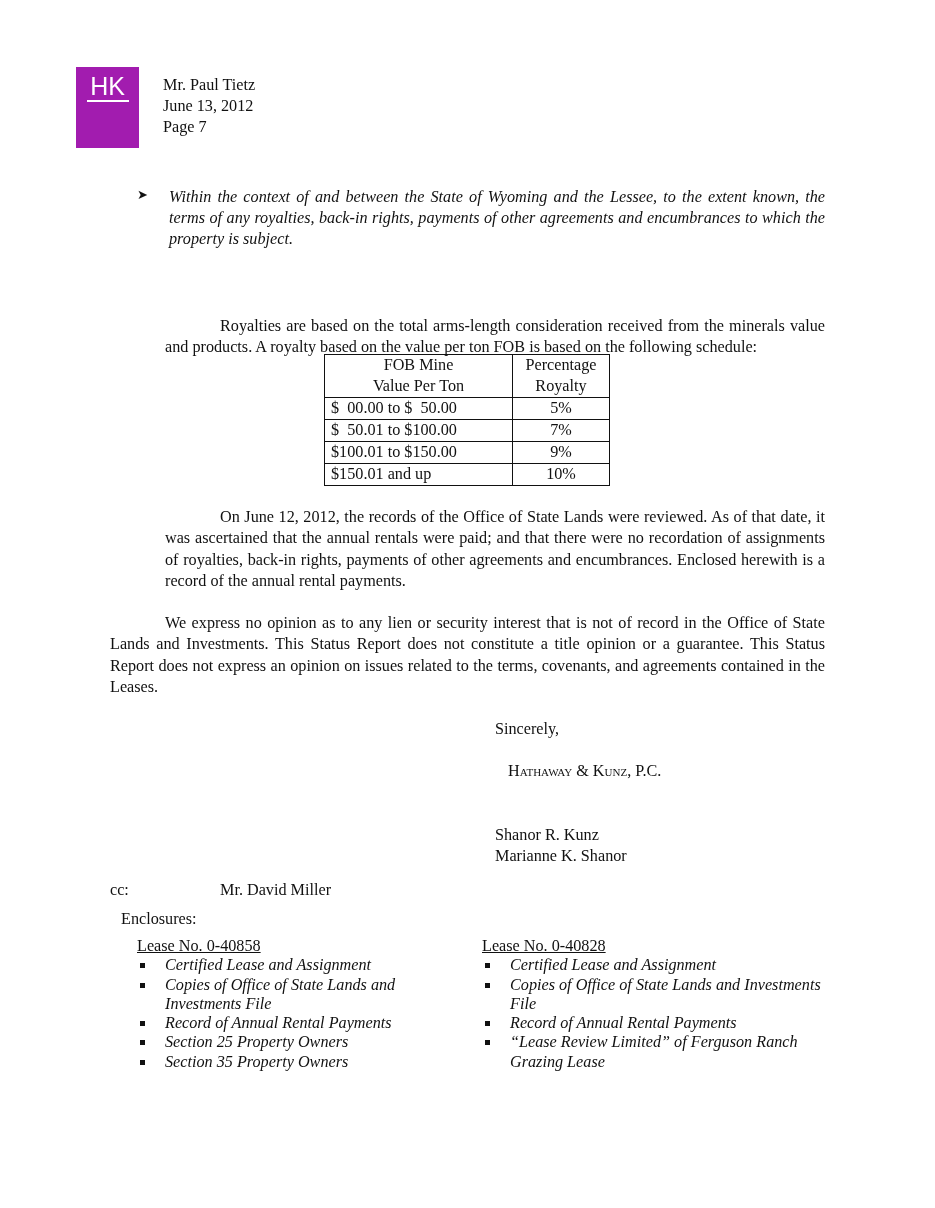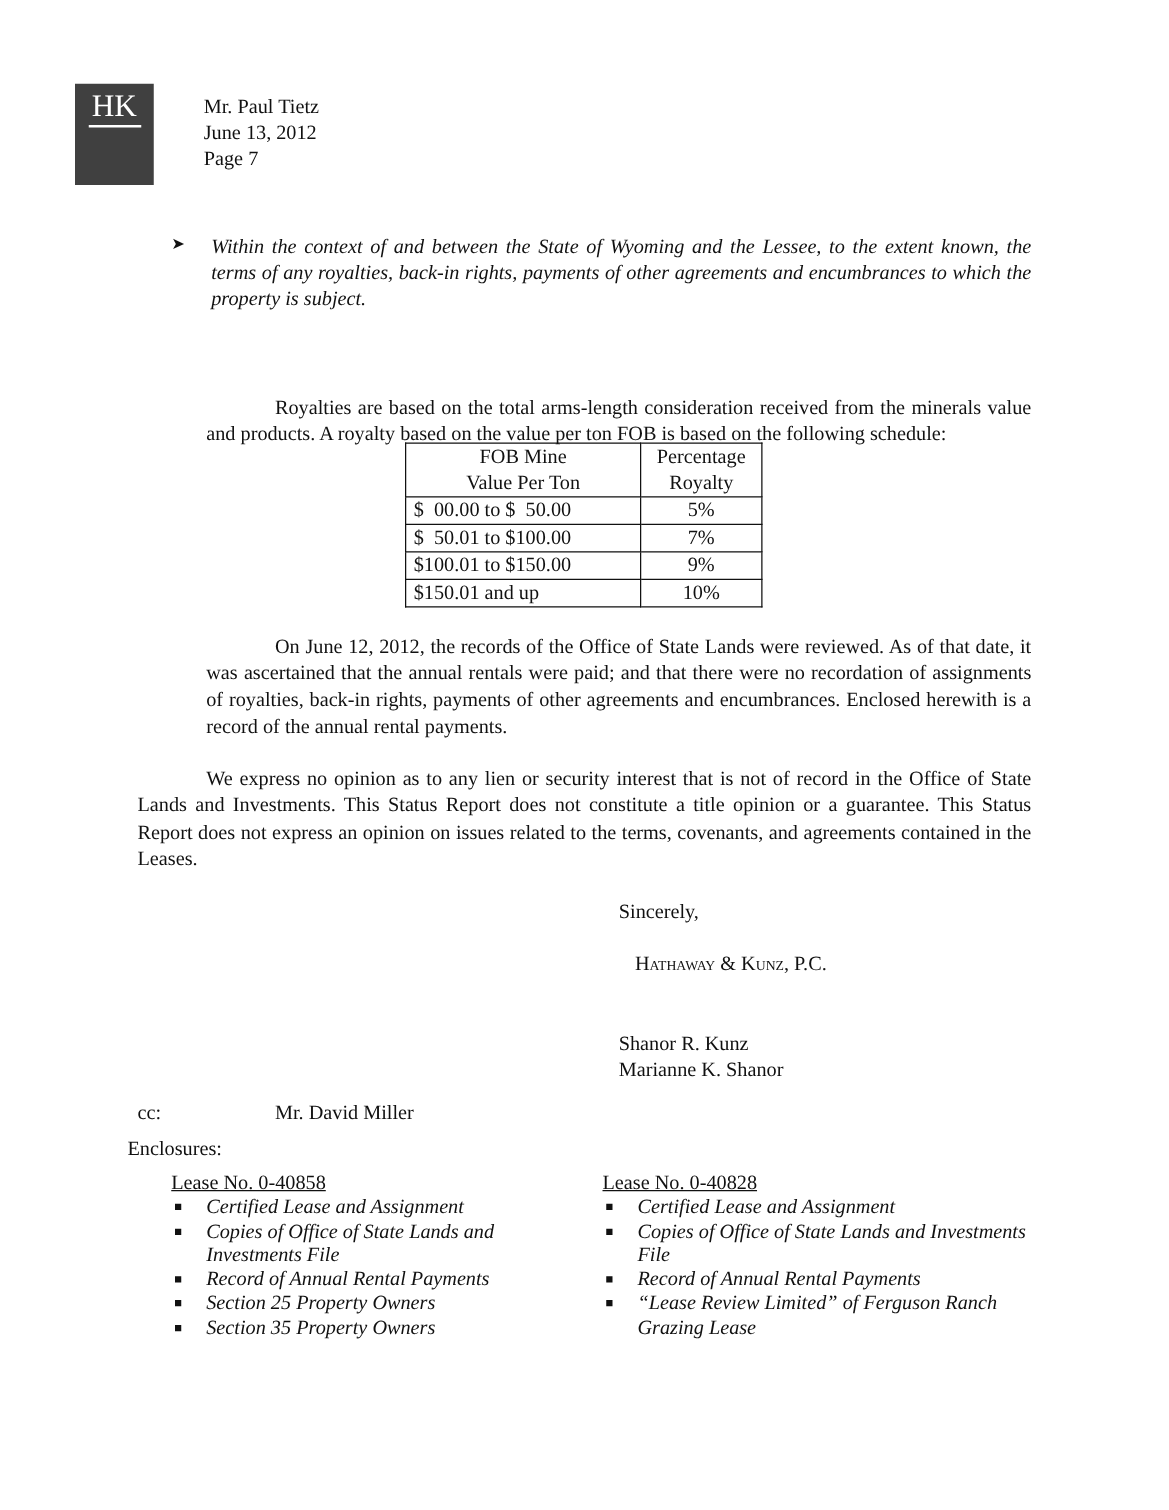--- a/index.html
+++ b/index.html
@@ -1,20 +1,20 @@
 <!DOCTYPE html>
 <html><head>
 <meta charset="utf-8">
 <style>
   html, body { margin:0; padding:0; background:#ffffff; }
   body { width:935px; height:1208px; position:relative; overflow:hidden;
          font-family:"Liberation Serif", "DejaVu Serif", serif; color:#111; font-size:16.2px; }
   .abs { position:absolute; }
-  .logo { left:60px; top:67px; width:63px; height:81px; background:#404040; color:#fff;
-          font-family:Liberation Serif, serif; text-align:center; }
+  .logo { left:76px; top:67px; width:63px; height:81px; background:#a21caf; color:#fff;
+          font-family:Liberation Sans, sans-serif; text-align:center; }
   .logo .hk { font-size:25px; line-height:26px; margin-top:6px; letter-spacing:0px; }
   .logo .rule { width:42px; height:1.5px; background:#fff; margin:1px auto 2px auto; }
   .logo .wyo, .logo .law { font-size:17px; line-height:20px;margin-top:43px; }
   .hdr { left:163px; top:75px; line-height:21px; }
   .bullet-block { left:137px; top:187px; width:688px; }
   .arrow { position:absolute; left:0; top:0; font-size:13px; }
   .italic-p { margin-left:32px; font-style:italic; text-align:justify; line-height:21px; }
   .p { text-align:justify; line-height:21.3px; }
   .p1 { left:165px; top:271px; width:660px;margin-top:45px; }
   .p1 .first, .p2 .first { text-indent:55px; display:block; }
@@ -23,21 +23,21 @@
   table.roy td.c1 { width:175px; }
   table.roy td.c2 { width:84px; text-align:center; }
   table.roy tr.head td { text-align:center; }
   .p2 { left:165px; top:507px; width:660px; }
   .p3 { left:110px; top:613px; width:715px; }
   .p3 .first { text-indent:55px; display:block; }
   .sig { left:495px; top:719px; line-height:21px; }
   .smallcaps { font-variant:small-caps;margin-left:13px; }
   .cc { left:110px; top:881px; }
   .cc-name { left:220px; top:881px; }
-  .encl { left:102px; top:910px; }
+  .encl { left:121px; top:910px; }
   .col { top:937px; line-height:19.3px; }
   .col.left { left:137px; width:300px; }
   .col.right { left:482px; width:365px; }
   .col .title { text-decoration:underline; }
   .col ul { list-style:none; margin:0; padding:0;font-style:italic; }
   .col li { position:relative; padding-left:28px; }
   .col li .sq { position:absolute; left:3px; top:7px; width:5px; height:5px; background:#111; }
 </style>
 </head>
 <body>

